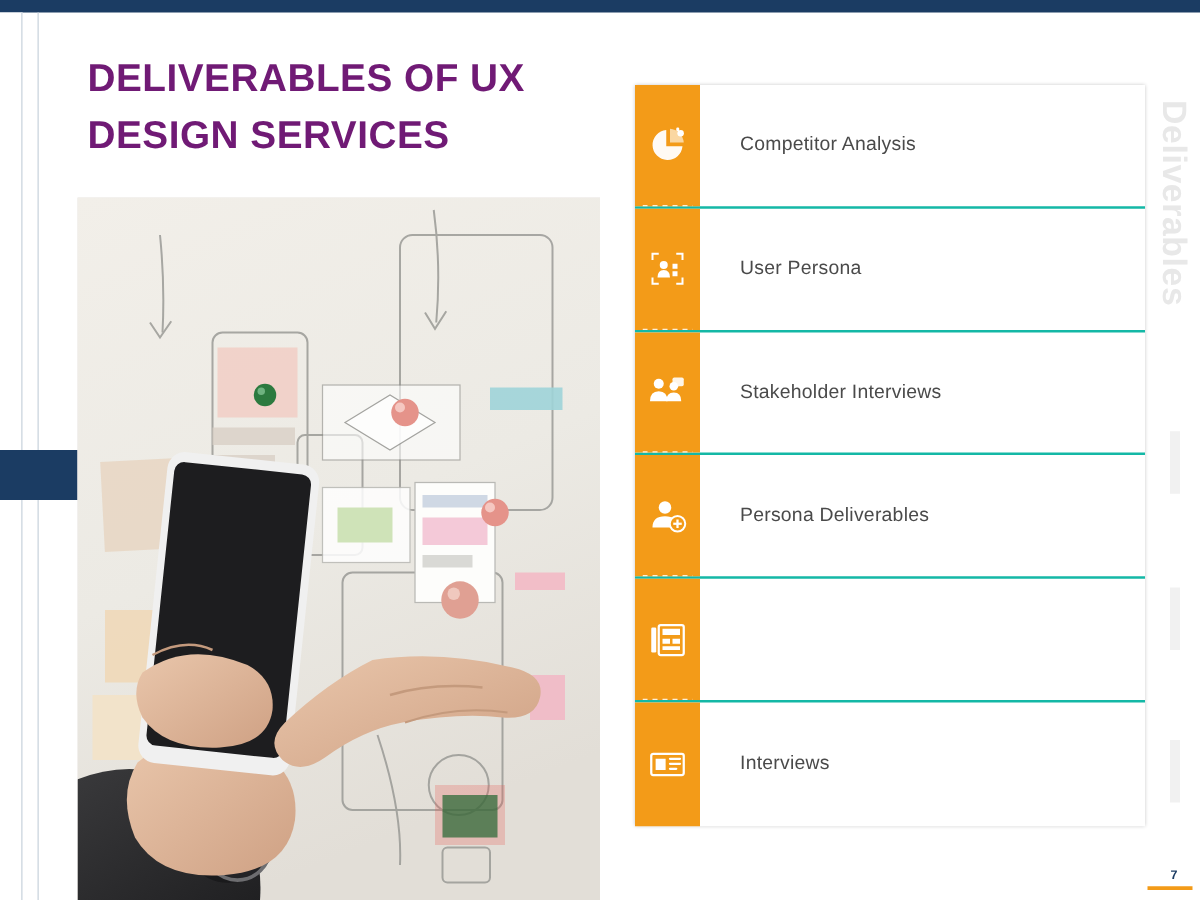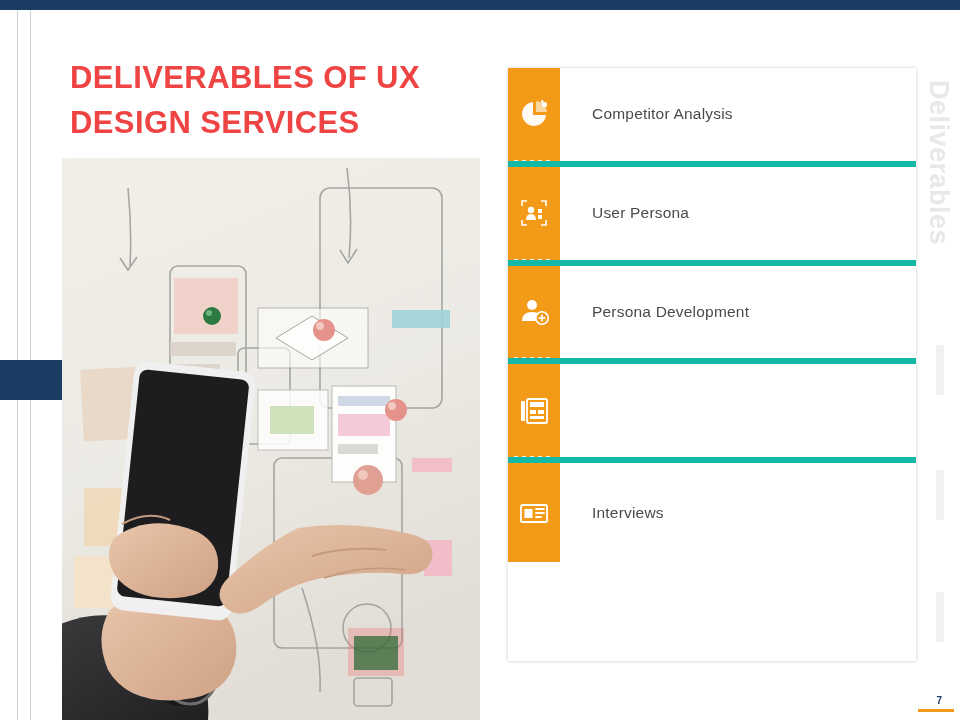--- a/index.html
+++ b/index.html
@@ -34,23 +34,23 @@
   }
   .left-blue-block {
     position: absolute; left: 0; top: 360px;
     width: 62px; height: 40px;
     background: #1b3c63;
   }
 
   
   .title {
     position: absolute;
-    left: 70px; top: 55px;
+    left: 70px; top: 40px;
     width: 420px;
-    color: #ef4444;
+    color: #701a75;
     font-size: 31px;
     font-weight: bold;
     line-height: 45px;
     letter-spacing: 0.4px;
   }
 
   
   .photo {
     position: absolute;
     left: 62px; top: 158px;
@@ -88,21 +88,21 @@
     left: 508px; top: 68px;
     width: 408px; height: 593px;
     background: #ffffff;
     box-shadow: 0 0 3px rgba(0,0,0,0.22);
   }
   .row {
     position: relative;
     display: flex;
     align-items: stretch;
     height: 98.8px;
-    border-bottom: 6px solid #14b8a6;
+    border-bottom: 2px solid #14b8a6;
   }
   .row:last-child { border-bottom: none; }
   .icon-cell {
     width: 52px;
     background: #f39b18;
     display: flex;
     align-items: center;
     justify-content: center;
     position: relative;
   }
@@ -263,32 +263,45 @@
           <path d="M4 9 V4 H9 M23 4 H28 V9 M28 23 V28 H23 M9 28 H4 V23"></path>
           <circle cx="13" cy="13" r="3.2" fill="#ffffff" stroke="none"></circle>
           <path d="M8 23 q0 -6 5 -6 q5 0 5 6 z" fill="#ffffff" stroke="none"></path>
           <rect x="20" y="12" width="4" height="4" fill="#ffffff" stroke="none"></rect>
           <rect x="20" y="18" width="4" height="4" fill="#ffffff" stroke="none"></rect>
         </svg>
       </div>
       <div class="label-cell">User Persona</div>
     </div>
 
+    <div class="row">
+      <div class="icon-cell">
+        <svg width="32" height="32" viewBox="0 0 32 32" fill="#ffffff">
+          <circle cx="9" cy="9" r="4"></circle>
+          <path d="M2 23 q0 -8 7 -8 q7 0 7 8 z"></path>
+          <circle cx="21" cy="11" r="3.4"></circle>
+          <path d="M15 23 q0 -7 6 -7 q6 0 6 7 z"></path>
+          <rect x="20" y="4" width="9" height="7" rx="1.4" opacity="0.9"></rect>
+          <path d="M22 11 l0 3 l3 -3 z" opacity="0.9"></path>
+        </svg>
+      </div>
+      <div class="label-cell">Stakeholder Interviews</div>
+    </div>
 
     <div class="row">
       <div class="icon-cell">
         <svg width="32" height="32" viewBox="0 0 32 32" fill="#ffffff">
           <circle cx="14" cy="9" r="5"></circle>
           <path d="M4 25 q0 -9 10 -9 q10 0 10 9 z"></path>
           <circle cx="24" cy="22" r="6.2" fill="#f39b18" stroke="#ffffff" stroke-width="1.6"></circle>
           <rect x="23.1" y="18.6" width="1.8" height="6.8" fill="#ffffff"></rect>
           <rect x="20.6" y="21.1" width="6.8" height="1.8" fill="#ffffff"></rect>
         </svg>
       </div>
-      <div class="label-cell">Persona Development</div>
+      <div class="label-cell">Persona Deliverables</div>
     </div>
 
     <div class="row">
       <div class="icon-cell">
         <svg width="32" height="32" viewBox="0 0 32 32" fill="#ffffff">
           <rect x="3" y="6" width="4" height="20" rx="1"></rect>
           <rect x="9" y="4" width="20" height="24" rx="1.6" fill="none" stroke="#ffffff" stroke-width="1.8"></rect>
           <rect x="12" y="7" width="14" height="5"></rect>
           <rect x="12" y="15" width="6" height="4"></rect>
           <rect x="20" y="15" width="6" height="4"></rect>

